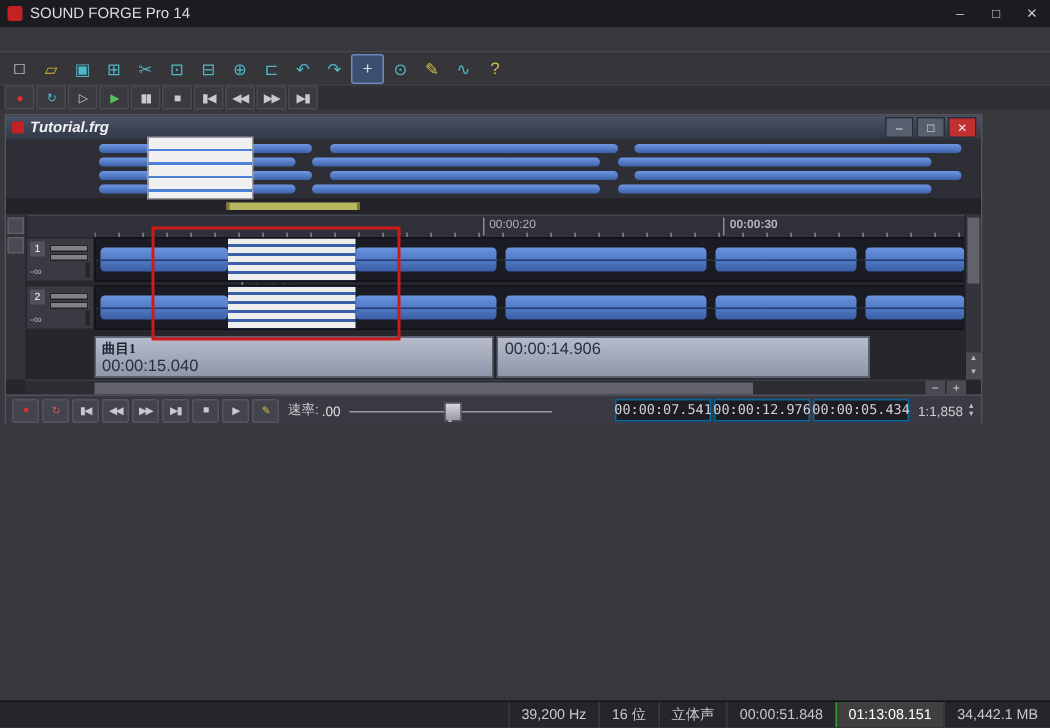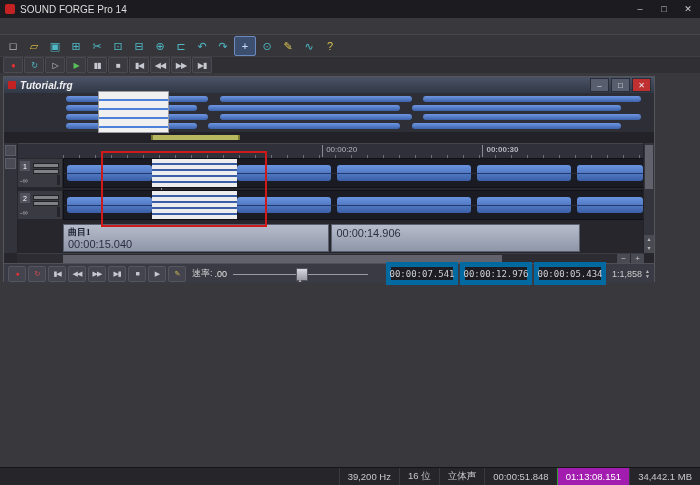--- a/index.html
+++ b/index.html
@@ -122,34 +122,34 @@
   .rate-label{font-size:9px;color:#cccccc;margin-left:4px;white-space:nowrap;}
   .rate-value{font-size:9px;color:#e0e0e0;}
   .rate-slider{position:relative;width:135px;height:14px;margin-left:4px;flex:0 0 auto;}
   .rate-track{position:absolute;left:0;right:0;top:7px;height:1px;background:#9a9aa4;}
   .rate-thumb{position:absolute;left:50%;margin-left:-5px;top:1px;width:10px;height:11px;
               background:linear-gradient(#d8d8e0,#9a9aa6);border:1px solid #555560;}
   .rate-center{position:absolute;left:50%;margin-left:-3px;top:10px;font-size:5px;color:#aaaaaa;}
   .time-group{margin-left:auto;display:flex;gap:2px;align-items:center;}
   .time-box{width:62px;height:13px;background:#1c1c22;color:#d0d0d8;font-size:9px;
             font-family:"DejaVu Sans Mono",monospace;display:flex;align-items:center;
-            justify-content:center;border:5px solid #0369a1;}
+            justify-content:center;border:1px solid #0369a1;}
   .zoom-ratio{font-size:9px;color:#cccccc;margin-left:4px;white-space:nowrap;}
   .spinner{display:flex;flex-direction:column;font-size:5px;color:#bbbbbb;line-height:5px;
            margin-left:1px;}
   
   .annotation-rect{position:absolute;left:97px;top:74px;width:162px;height:72px;
                    border:2px solid #cf1a1a;z-index:10;pointer-events:none;}
   
   .statusbar{position:absolute;left:0;right:0;bottom:0;height:17px;background:#26262a;
              border-top:1px solid #151518;display:flex;align-items:stretch;
              justify-content:flex-end;}
   .sb-item{padding:0 8px;font-size:9.5px;color:#c8c8cc;border-left:1px solid #3a3a3e;
            display:flex;align-items:center;white-space:nowrap;}
-  .sb-item.highlight{background:#a21caf;color:#ffffff;border-left-color:#2e9e2e;}
+  .sb-item.highlight{background:#404040;color:#ffffff;border-left-color:#2e9e2e;}
 </style>
 </head>
 <body>
 
 <div class="app">
 
   <div class="titlebar">
     <span class="app-icon"></span>
     <span class="app-title">SOUND FORGE Pro 14</span>
     <div class="win-controls">

